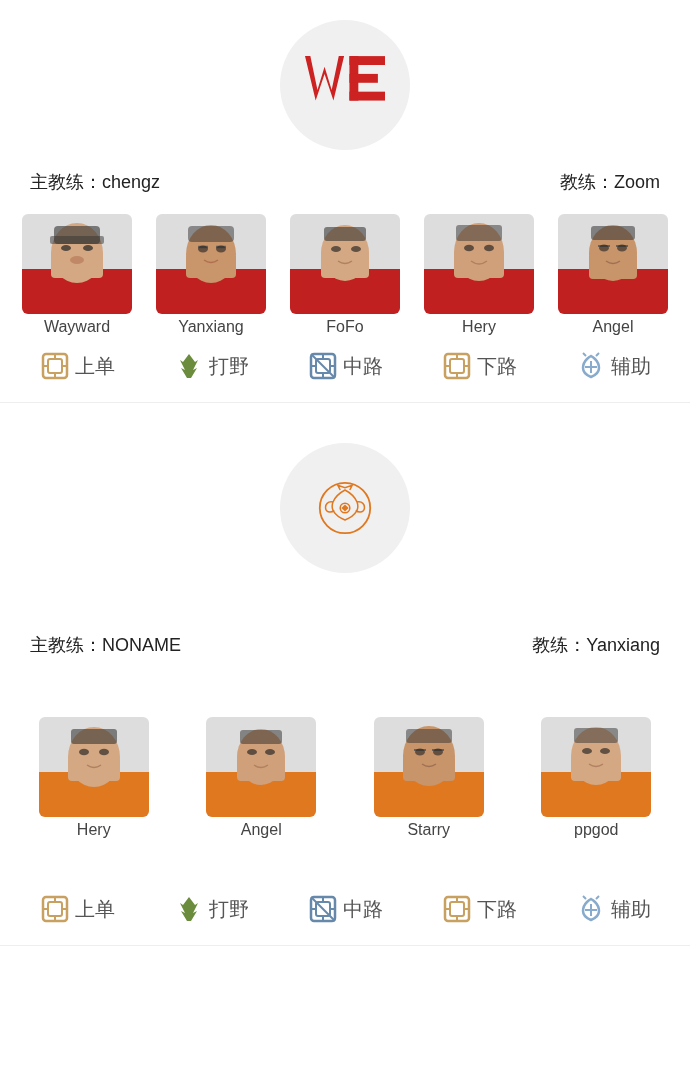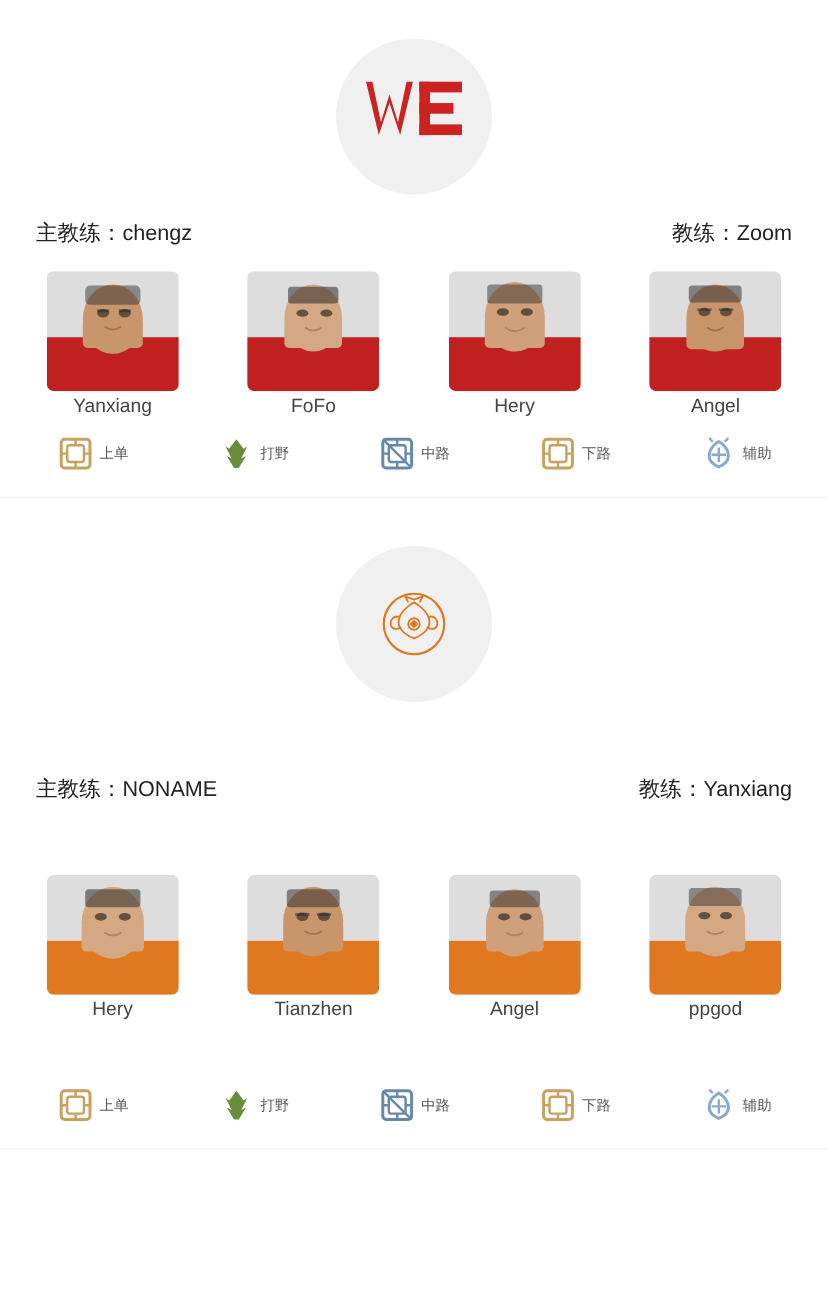--- a/index.html
+++ b/index.html
@@ -5,21 +5,21 @@
     * { margin: 0; padding: 0; box-sizing: border-box; }
     body {
       width: 690px;
       min-height: 1089px;
       background: #ffffff;
       font-family: 'PingFang SC', 'Microsoft YaHei', sans-serif;
       color: #333;
     }
 
     .team-section {
-      padding: 32px 0 10px;
+      padding: 20px 0 10px;
       display: flex;
       flex-direction: column;
       align-items: center;
     }
 
     .team-logo-wrapper {
       width: 130px;
       height: 130px;
       background: #f0f0f0;
       border-radius: 50%;
@@ -64,21 +64,21 @@
       justify-content: space-around;
       width: 100%;
       padding: 8px 10px 20px;
       border-bottom: 1px solid #eee;
     }
 
     .role-item {
       display: flex;
       align-items: center;
       gap: 4px;
-      font-size: 12px;
+      font-size: 20px;
       color: #555;
     }
 
     .role-icon {
       width: 32px;
       height: 32px;
     }
 
     
     .face-container {
@@ -148,20 +148,36 @@
     <span>
       <span>主教练：</span><span>chengz</span>
     </span>
     <span>
       <span>教练：</span><span>Zoom</span>
     </span>
   </div>
 
   <div class="players-row">
 
+    <div class="player-card">
+      <div class="face-container">
+        <div class="bg-top"></div>
+        <div class="bg-bottom-we"></div>
+        <svg class="face-svg" viewBox="0 0 70 90">
+          <ellipse cx="35" cy="35" rx="26" ry="30" fill="#d4a882"></ellipse>
+          <rect x="9" y="35" width="52" height="25" rx="4" fill="#d4a882"></rect>
+          <ellipse cx="24" cy="30" rx="5" ry="3" fill="#222" opacity="0.7"></ellipse>
+          <ellipse cx="46" cy="30" rx="5" ry="3" fill="#222" opacity="0.7"></ellipse>
+          <ellipse cx="35" cy="42" rx="7" ry="4" fill="#c08866"></ellipse>
+          <rect x="12" y="8" width="46" height="18" rx="4" fill="#333" opacity="0.6"></rect>
+          <rect x="8" y="18" width="54" height="8" rx="2" fill="#333" opacity="0.5"></rect>
+        </svg>
+      </div>
+      <div class="player-label">Wayward</div>
+    </div>
 
     <div class="player-card">
       <div class="face-container">
         <div class="bg-top"></div>
         <div class="bg-bottom-we"></div>
         <svg class="face-svg" viewBox="0 0 70 90">
           <ellipse cx="35" cy="36" rx="25" ry="29" fill="#c9956b"></ellipse>
           <rect x="10" y="36" width="50" height="24" rx="4" fill="#c9956b"></rect>
           <line x1="22" y1="29" x2="32" y2="29" stroke="#555" stroke-width="2.5" opacity="0.8"></line>
           <line x1="40" y1="29" x2="50" y2="29" stroke="#555" stroke-width="2.5" opacity="0.8"></line>
@@ -323,54 +339,54 @@
           <rect x="9" y="36" width="52" height="24" rx="4" fill="#d4a882"></rect>
           <ellipse cx="25" cy="31" rx="5" ry="3.2" fill="#222" opacity="0.65"></ellipse>
           <ellipse cx="45" cy="31" rx="5" ry="3.2" fill="#222" opacity="0.65"></ellipse>
           <path d="M28 44 Q35 49 42 44" stroke="#b08060" stroke-width="1.5" fill="none"></path>
           <rect x="12" y="8" width="46" height="15" rx="3" fill="#2a2a2a" opacity="0.55"></rect>
         </svg>
       </div>
       <div class="player-label">Hery</div>
     </div>
 
-    <div class="player-card">
-      <div class="face-container">
-        <div class="bg-top"></div>
-        <div class="bg-bottom-second"></div>
-        <svg class="face-svg" viewBox="0 0 70 90">
-          <ellipse cx="35" cy="35" rx="25" ry="29" fill="#c9956b"></ellipse>
-          <rect x="10" y="35" width="50" height="25" rx="4" fill="#c9956b"></rect>
-          <line x1="20" y1="29" x2="32" y2="29" stroke="#555" stroke-width="2.5" opacity="0.8"></line>
-          <line x1="38" y1="29" x2="50" y2="29" stroke="#555" stroke-width="2.5" opacity="0.8"></line>
-          <ellipse cx="26" cy="31" rx="5" ry="3.5" fill="#222" opacity="0.6"></ellipse>
-          <ellipse cx="44" cy="31" rx="5" ry="3.5" fill="#222" opacity="0.6"></ellipse>
-          <path d="M28 43 Q35 48 42 43" stroke="#a07055" stroke-width="1.5" fill="none"></path>
-          <rect x="13" y="8" width="44" height="15" rx="3" fill="#333" opacity="0.55"></rect>
-        </svg>
-      </div>
-      <div class="player-label">Tianzhen</div>
-    </div>
 
     <div class="player-card">
       <div class="face-container">
         <div class="bg-top"></div>
         <div class="bg-bottom-second"></div>
         <svg class="face-svg" viewBox="0 0 70 90">
           <ellipse cx="35" cy="36" rx="24" ry="28" fill="#d0a07a"></ellipse>
           <rect x="11" y="36" width="48" height="24" rx="4" fill="#d0a07a"></rect>
           <ellipse cx="26" cy="31" rx="5" ry="3" fill="#222" opacity="0.65"></ellipse>
           <ellipse cx="44" cy="31" rx="5" ry="3" fill="#222" opacity="0.65"></ellipse>
           <path d="M28 44 Q35 49 42 44" stroke="#b08060" stroke-width="1.5" fill="none"></path>
           <rect x="14" y="9" width="42" height="14" rx="3" fill="#2a2a2a" opacity="0.5"></rect>
         </svg>
       </div>
       <div class="player-label">Angel</div>
     </div>
 
+    <div class="player-card">
+      <div class="face-container">
+        <div class="bg-top"></div>
+        <div class="bg-bottom-second"></div>
+        <svg class="face-svg" viewBox="0 0 70 90">
+          <ellipse cx="35" cy="35" rx="26" ry="30" fill="#c8956a"></ellipse>
+          <rect x="9" y="35" width="52" height="25" rx="4" fill="#c8956a"></rect>
+          <line x1="20" y1="29" x2="32" y2="29" stroke="#555" stroke-width="2" opacity="0.8"></line>
+          <line x1="38" y1="29" x2="50" y2="29" stroke="#555" stroke-width="2" opacity="0.8"></line>
+          <ellipse cx="26" cy="31" rx="5" ry="3.5" fill="#222" opacity="0.6"></ellipse>
+          <ellipse cx="44" cy="31" rx="5" ry="3.5" fill="#222" opacity="0.6"></ellipse>
+          <path d="M28 43 Q35 48 42 43" stroke="#a07055" stroke-width="1.5" fill="none"></path>
+          <rect x="12" y="8" width="46" height="14" rx="3" fill="#333" opacity="0.5"></rect>
+        </svg>
+      </div>
+      <div class="player-label">Starry</div>
+    </div>
 
     <div class="player-card">
       <div class="face-container">
         <div class="bg-top"></div>
         <div class="bg-bottom-second"></div>
         <svg class="face-svg" viewBox="0 0 70 90">
           <ellipse cx="35" cy="35" rx="25" ry="29" fill="#d4a882"></ellipse>
           <rect x="10" y="35" width="50" height="25" rx="4" fill="#d4a882"></rect>
           <ellipse cx="26" cy="30" rx="5" ry="3" fill="#222" opacity="0.65"></ellipse>
           <ellipse cx="44" cy="30" rx="5" ry="3" fill="#222" opacity="0.65"></ellipse>

